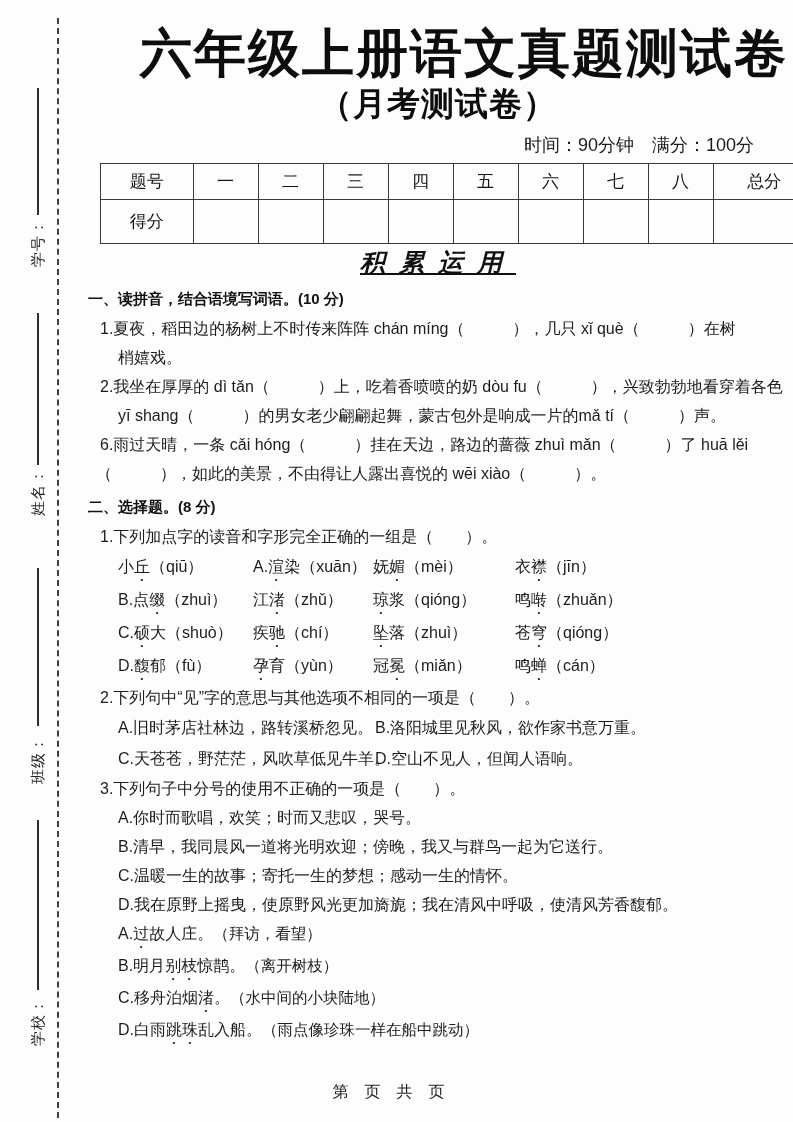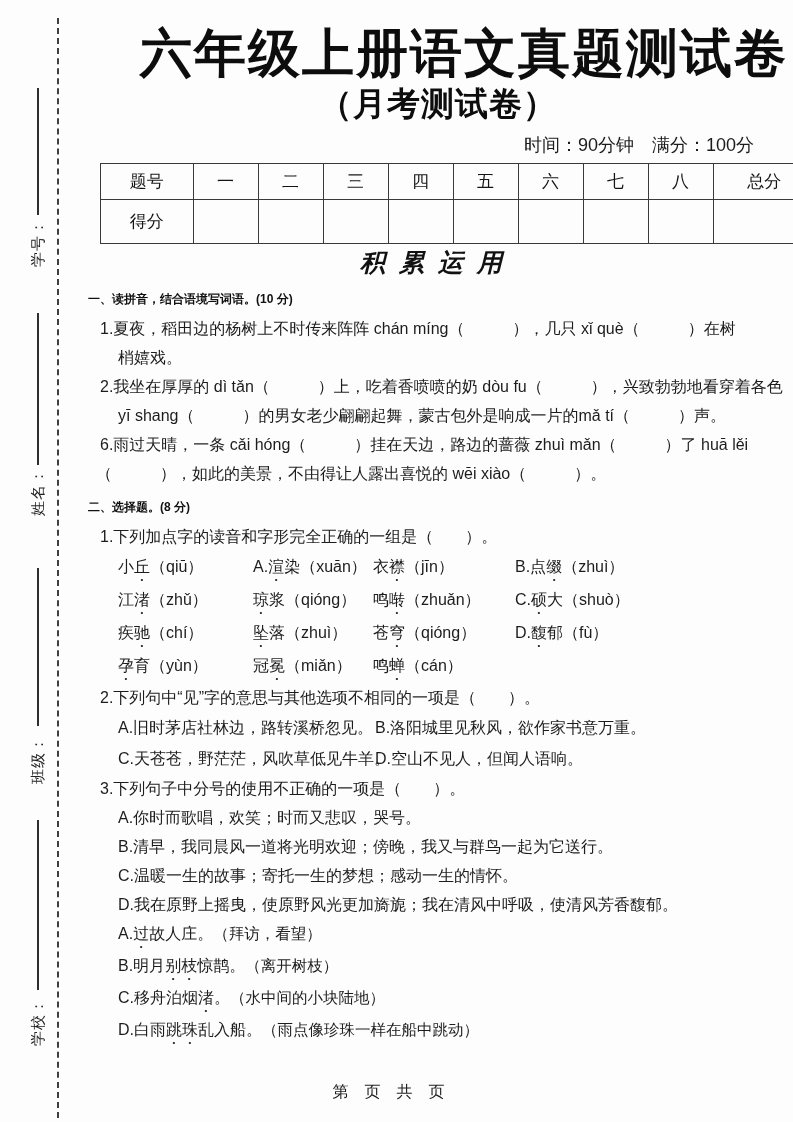--- a/index.html
+++ b/index.html
@@ -54,23 +54,24 @@
   }
   table.score tr.r1 td { height:36px; }
   table.score tr.r2 td { height:44px; }
   td.c-label { width:84px; }
   td.c-num   { width:59px; }
   td.c-total { width:93px; }
   .banner {
     text-align:center; font-size:25px; font-weight:bold; font-style:italic;
     letter-spacing:14px; line-height:34px; margin:2px 0 4px 0; color:#111;
     font-family:"Liberation Serif", serif;
+    text-decoration:underline;
   }
   .h3 {
-    font-size:12px; font-weight:bold; line-height:30px; margin-top:4px;
+    font-size:15px; font-weight:bold; line-height:30px; margin-top:4px;
     white-space:nowrap; color:#101010;
   }
   .ln { font-size:16px; line-height:29px; white-space:nowrap; }
   .ind0 { padding-left:8px; }
   .ind1 { padding-left:12px; }
   .ind2 { padding-left:30px; }
   .optgrid4 {
     display:grid; grid-template-columns:135px 120px 142px 1fr;
     margin-left:30px;
   }
@@ -153,20 +154,21 @@
     <div class="ln ind2">yī shang（　　　）的男女老少翩翩起舞，蒙古包外是响成一片的mǎ tí（　　　）声。</div>
     <div class="ln ind1">6.雨过天晴，一条 cǎi hóng（　　　）挂在天边，路边的蔷薇 zhuì mǎn（　　　）了 huā lěi</div>
     <div class="ln ind0">（　　　），如此的美景，不由得让人露出喜悦的 wēi xiào（　　　）。</div>
 
     <div class="h3">二、选择题。(8 分)</div>
 
     <div class="ln ind1">1.下列加点字的读音和字形完全正确的一组是（　　）。</div>
     <div class="optgrid4">
       <div class="ln"><span>小</span><span class="s-dot">丘</span><span>（qiū）</span></div>
       <div class="ln"><span>A.</span><span class="s-dot">渲</span><span>染（xuān）</span></div>
+      <div class="ln"><span>妩</span><span class="s-dot">媚</span><span>（mèi）</span></div>
       <div class="ln"><span>衣</span><span class="s-dot">襟</span><span>（jīn）</span></div>
       <div class="ln"><span>B.点</span><span class="s-dot">缀</span><span>（zhuì）</span></div>
       <div class="ln"><span>江</span><span class="s-dot">渚</span><span>（zhǔ）</span></div>
       <div class="ln"><span class="s-dot">琼</span><span>浆（qióng）</span></div>
       <div class="ln"><span>鸣</span><span class="s-dot">啭</span><span>（zhuǎn）</span></div>
       <div class="ln"><span>C.</span><span class="s-dot">硕</span><span>大（shuò）</span></div>
       <div class="ln"><span>疾</span><span class="s-dot">驰</span><span>（chí）</span></div>
       <div class="ln"><span class="s-dot">坠</span><span>落（zhuì）</span></div>
       <div class="ln"><span>苍</span><span class="s-dot">穹</span><span>（qióng）</span></div>
       <div class="ln"><span>D.</span><span class="s-dot">馥</span><span>郁（fù）</span></div>

